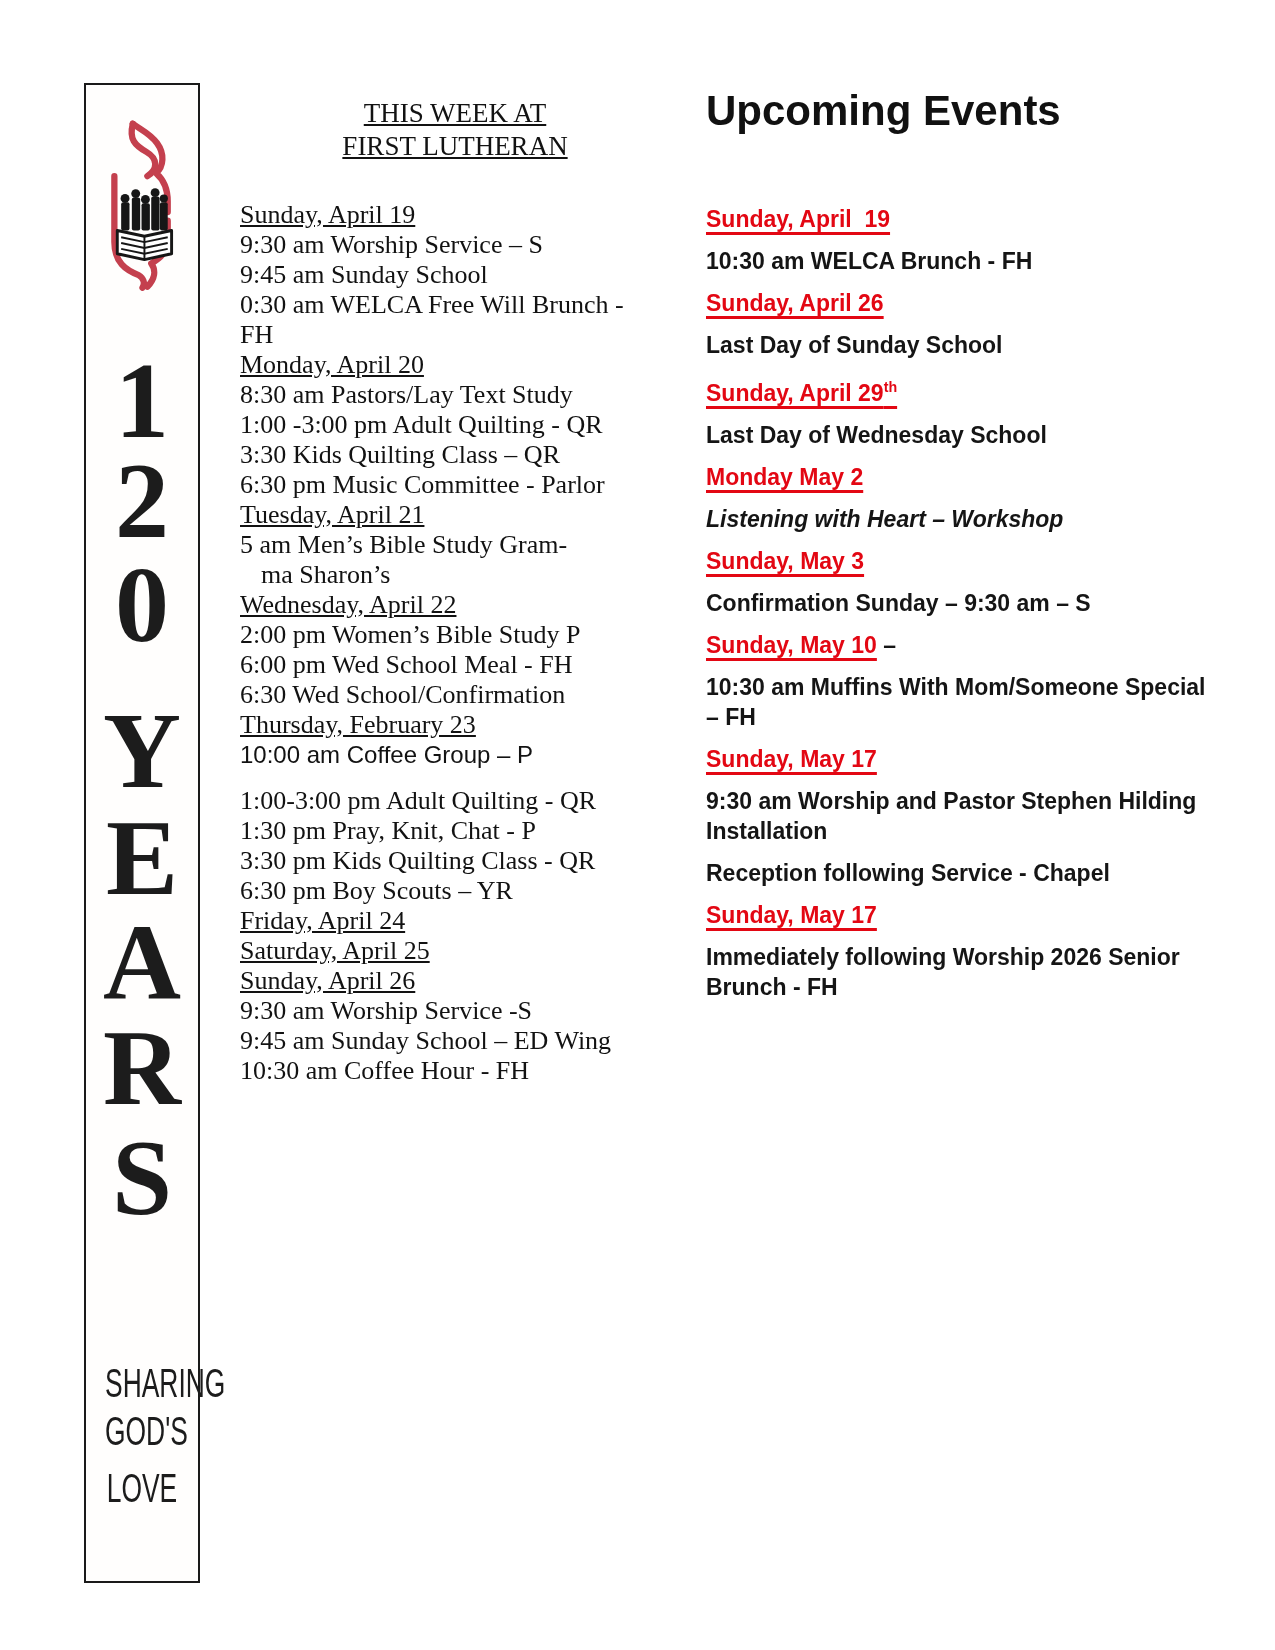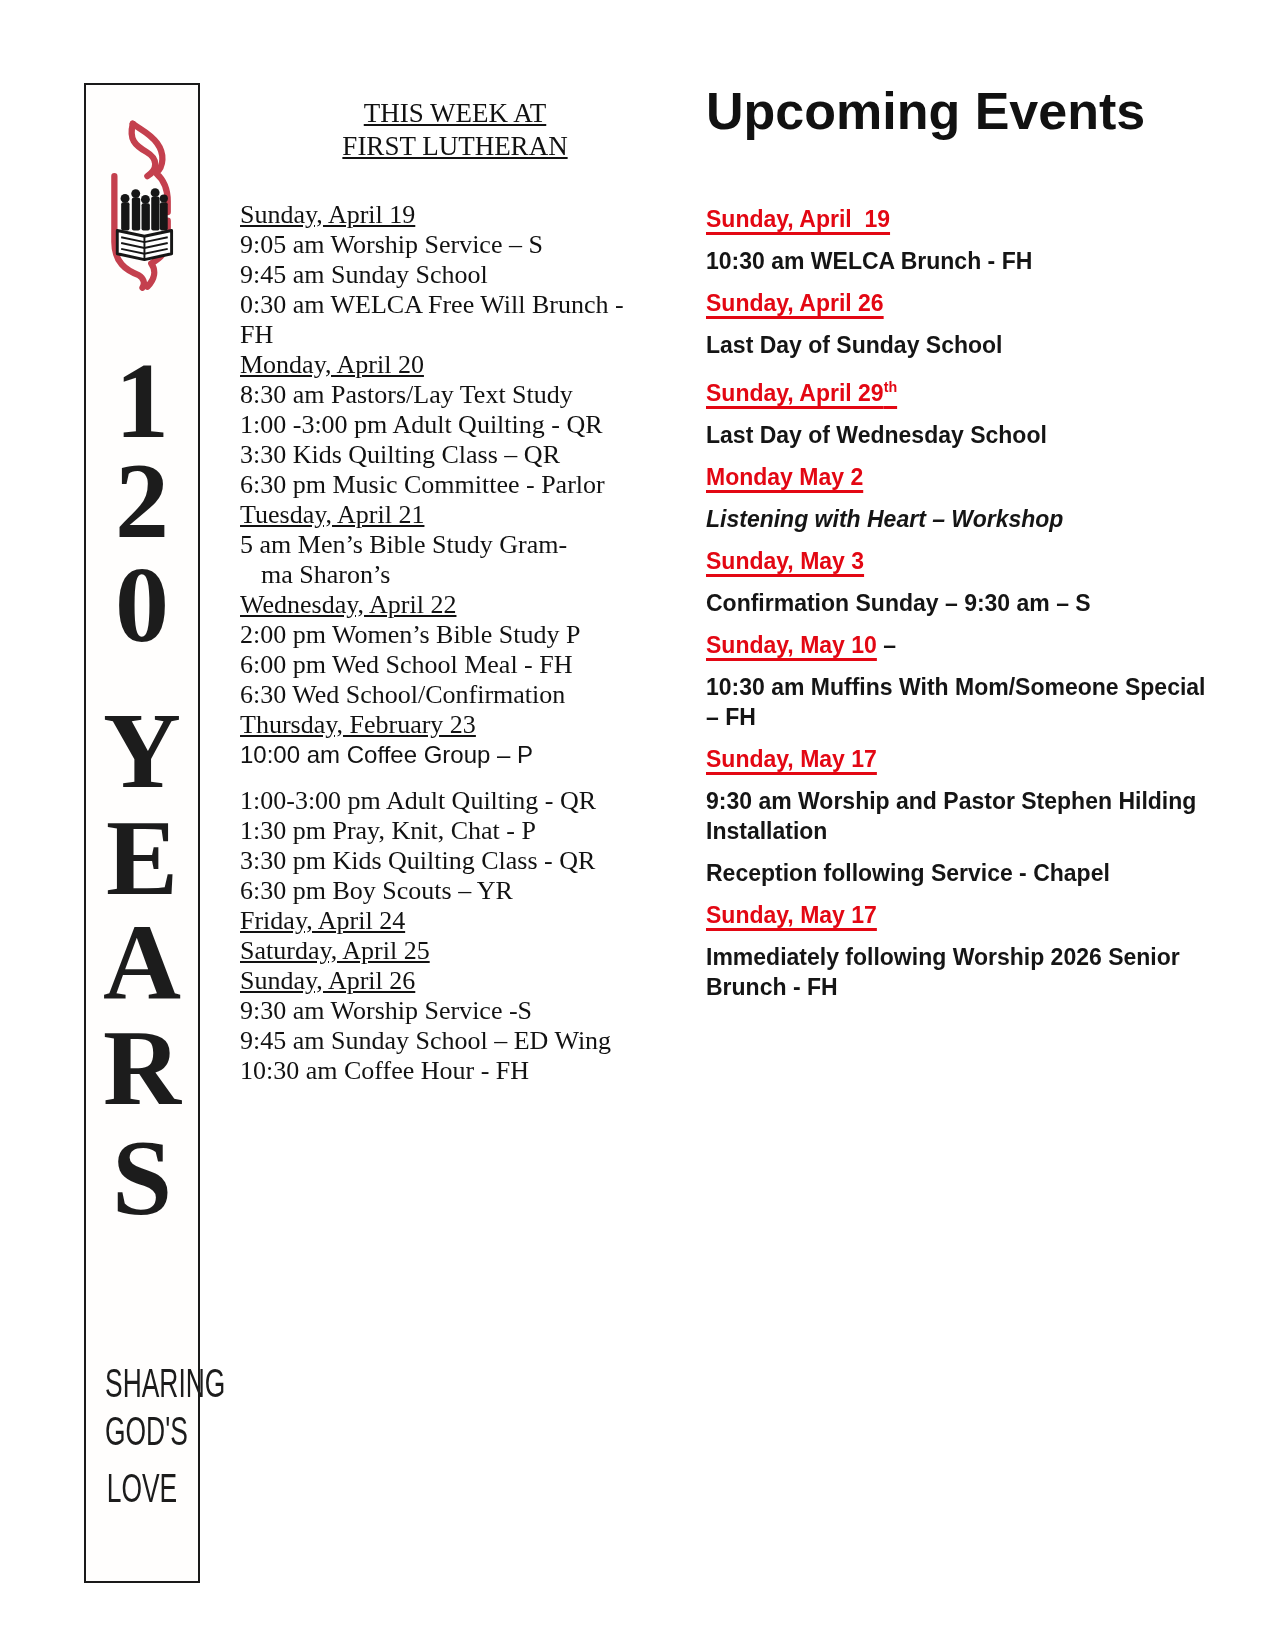--- a/index.html
+++ b/index.html
@@ -48,21 +48,21 @@
   .w-line.date .wtxt { text-decoration:underline; }
   .w-line.indent { padding-left:21px; }
   .w-line.sans { font-family:"Liberation Sans", sans-serif; font-size:24px; }
   .w-line.gap-after { margin-bottom:16px; }
 
   
   .upcoming {
     position:absolute; left:706px; top:88px; width:480px;
     font-family:"Liberation Sans", sans-serif; color:#151515;
   }
-  .up-title { margin:0; font-size:52px; line-height:46px; font-weight:bold; color:#111; }
+  .up-title { margin:0; font-size:42px; line-height:46px; font-weight:bold; color:#111; }
   .up-entries { margin-top:70px; }
   .u-entry {
     margin:0 0 12px; font-size:23px; line-height:30px; font-weight:bold;
     white-space:pre;
   }
   .u-entry.date .dtxt {
     color:var(--red);
     text-decoration:underline; text-decoration-thickness:2.5px; text-underline-offset:5px;
   }
   .u-entry sup { font-size:0.62em; }
@@ -121,21 +121,21 @@
     </div>
 </div>
 
 <div class="week">
   <div class="week-title">
     <div><span class="tl">THIS WEEK AT</span></div>
     <div><span class="tl">FIRST LUTHERAN</span></div>
   </div>
   <div class="week-body">
       <div class="w-line date"><span class="wtxt">Sunday, April 19</span></div>
-      <div class="w-line"><span class="wtxt">9:05 am Worship Service – S</span></div>
+      <div class="w-line"><span class="wtxt">9:30 am Worship Service – S</span></div>
       <div class="w-line"><span class="wtxt">9:45 am Sunday School</span></div>
       <div class="w-line"><span class="wtxt">0:30 am WELCA Free Will Brunch -</span></div>
       <div class="w-line"><span class="wtxt">FH</span></div>
       <div class="w-line date"><span class="wtxt">Monday, April 20</span></div>
       <div class="w-line"><span class="wtxt">8:30 am Pastors/Lay Text Study</span></div>
       <div class="w-line"><span class="wtxt">1:00 -3:00 pm Adult Quilting - QR</span></div>
       <div class="w-line"><span class="wtxt">3:30 Kids Quilting Class – QR</span></div>
       <div class="w-line"><span class="wtxt">6:30 pm Music Committee - Parlor</span></div>
       <div class="w-line date"><span class="wtxt">Tuesday, April 21</span></div>
       <div class="w-line"><span class="wtxt">5 am Men’s Bible Study Gram-</span></div>

